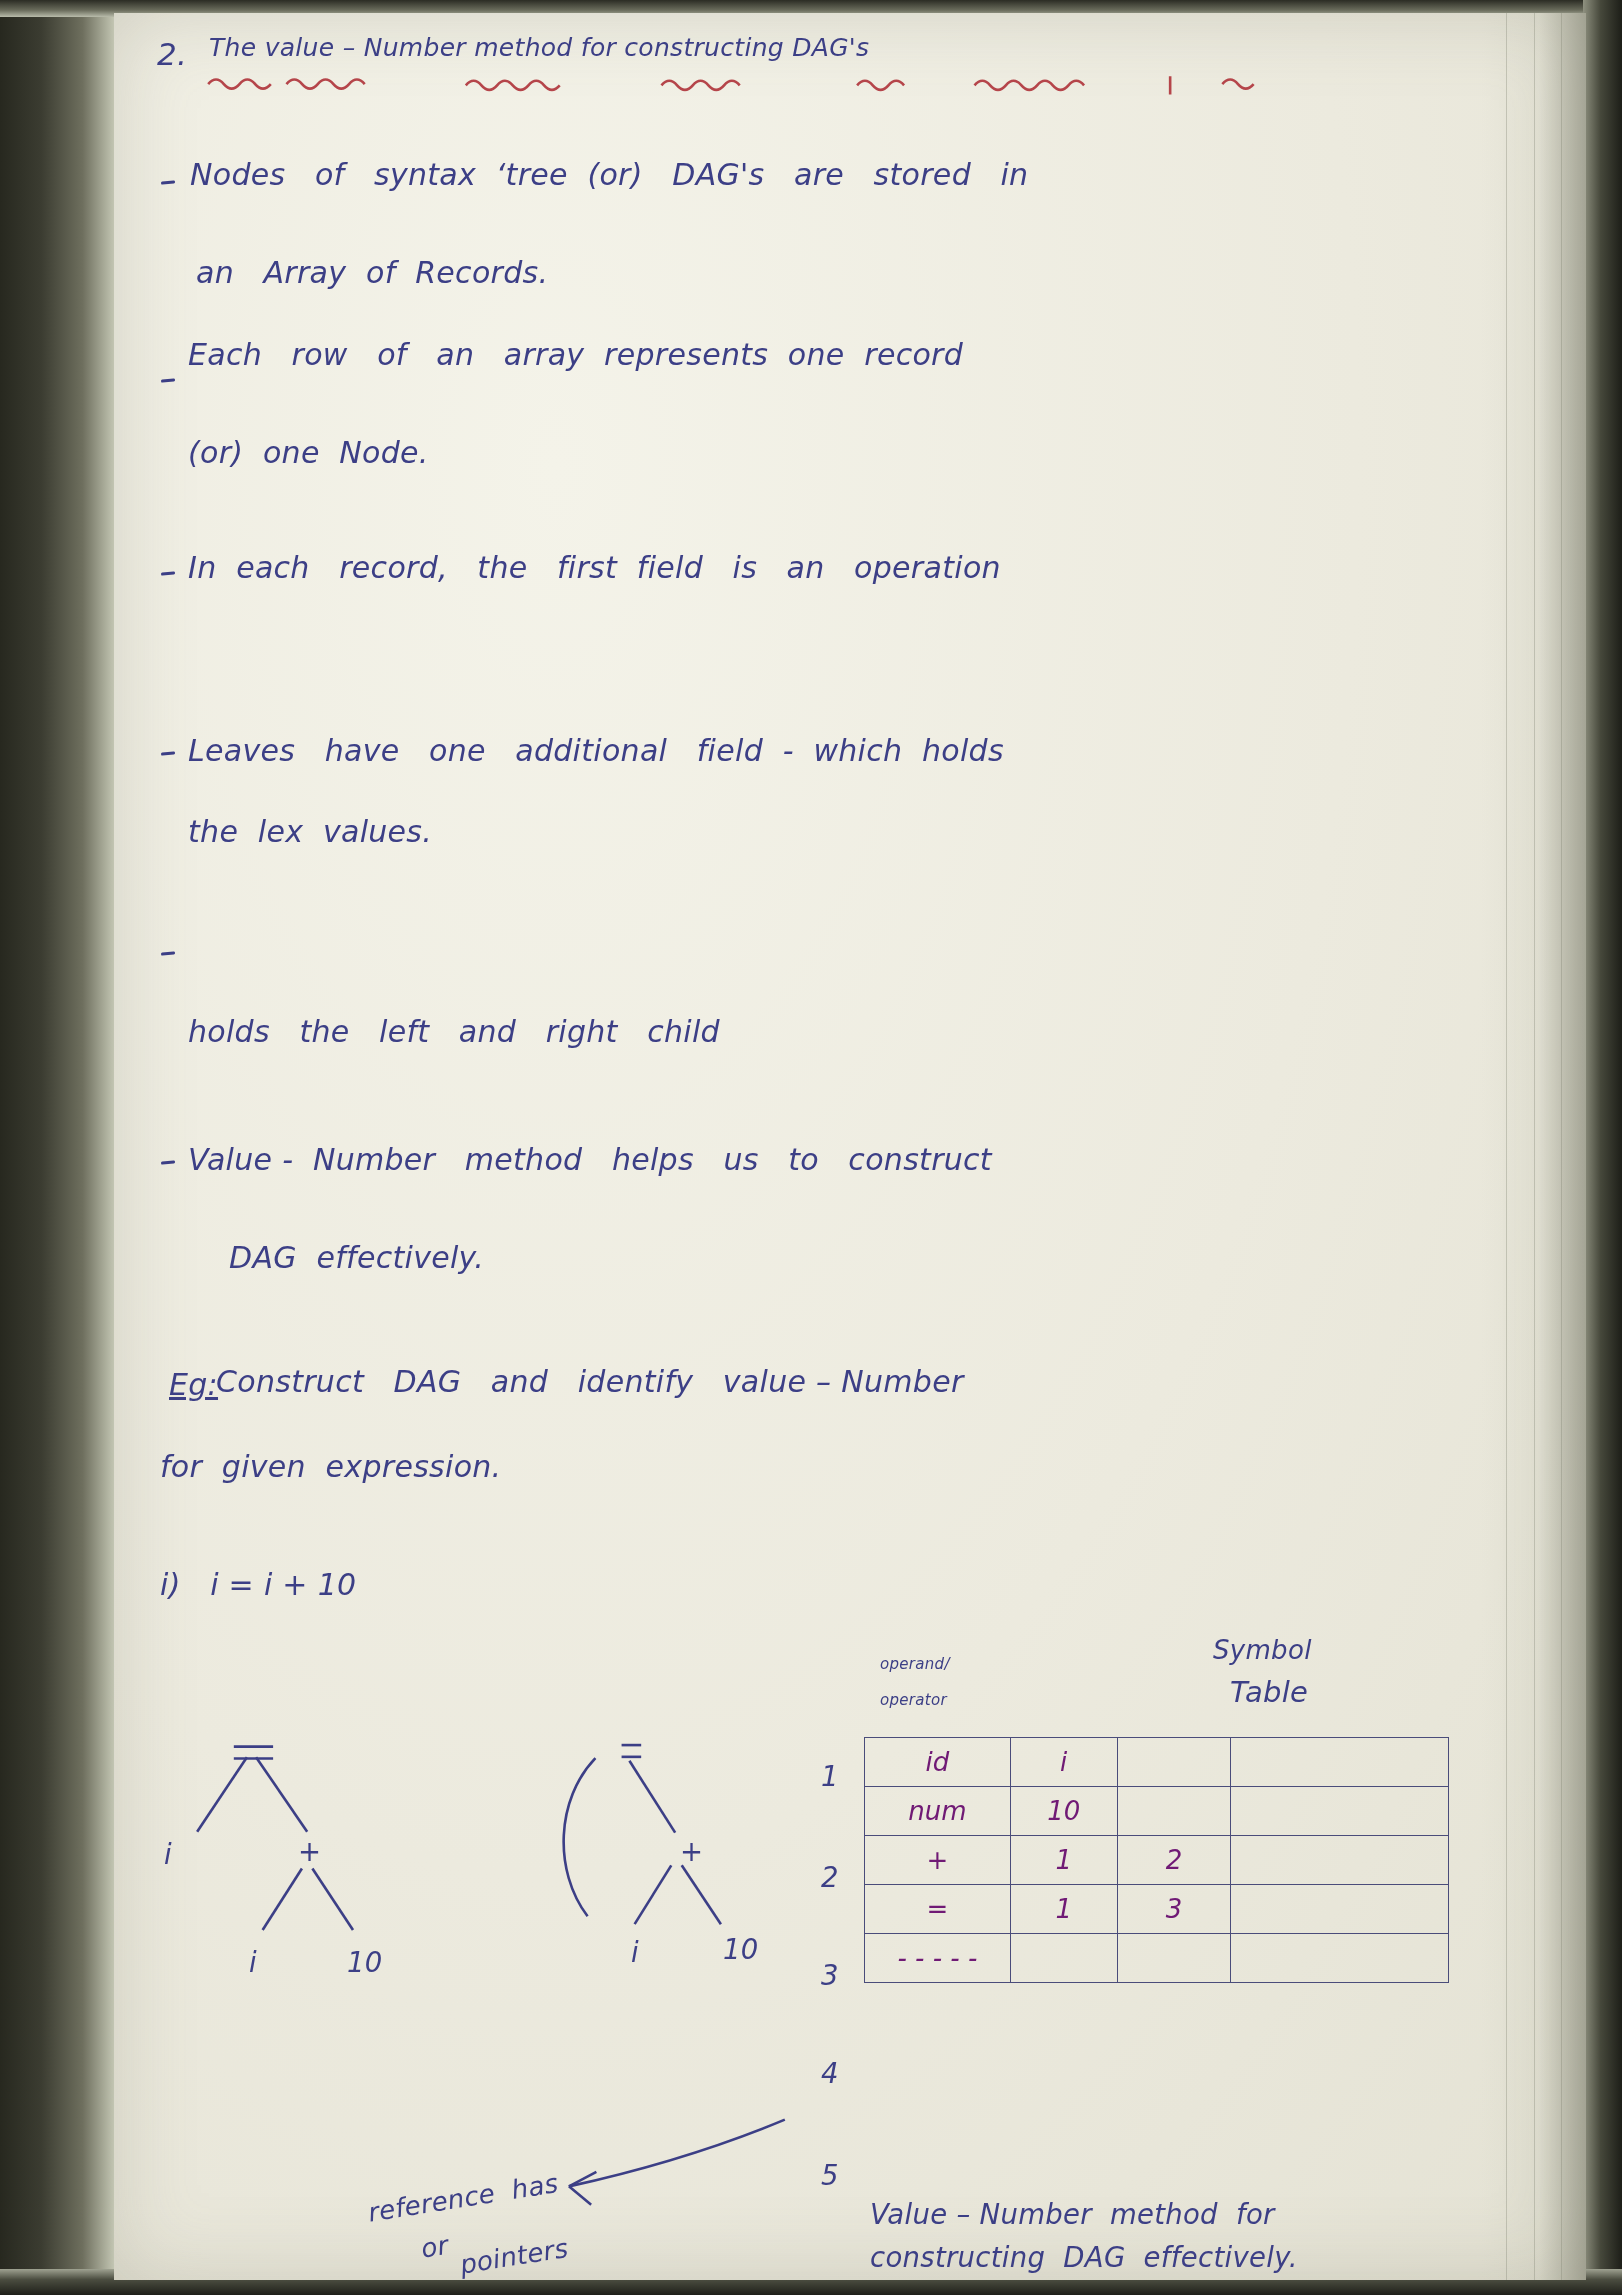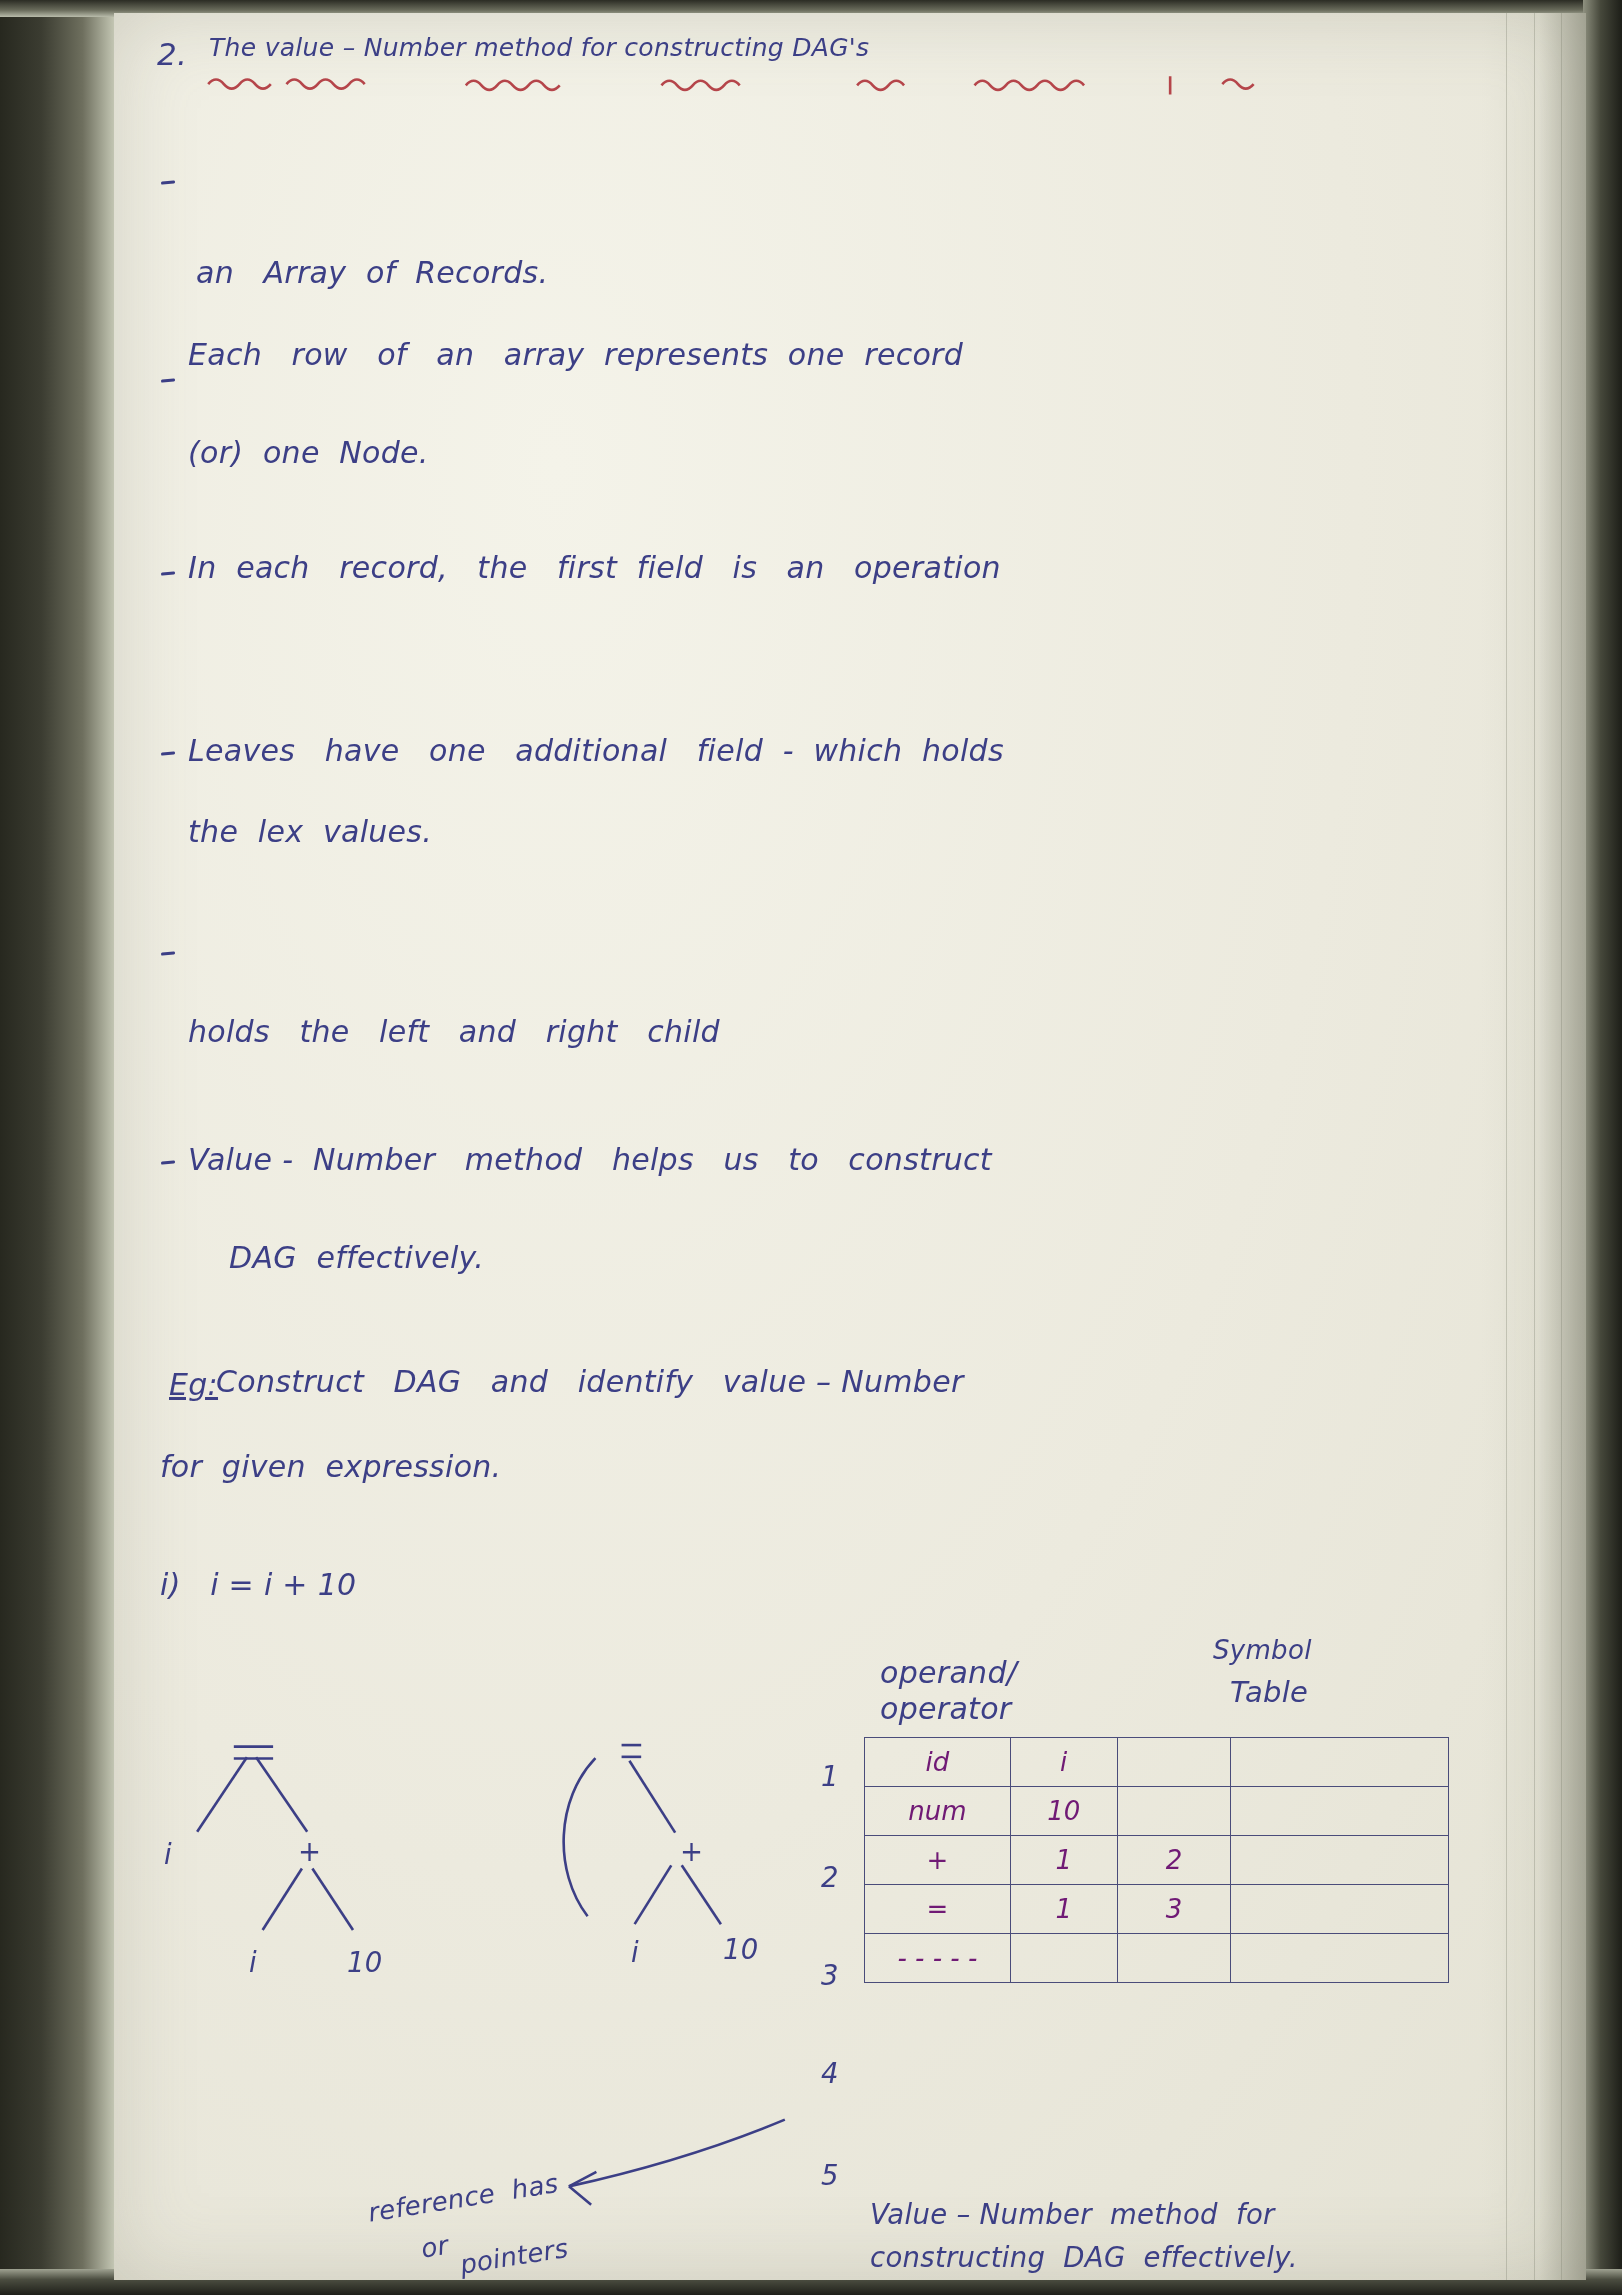--- a/index.html
+++ b/index.html
@@ -78,21 +78,21 @@
     font-size: 26px;
     text-align:center;
     padding: 0 3.9px;
   }
   .rowno {
     position:absolute;
     font-size: 27.5px;
     color:#3c3f86;
     font-style:italic;
   }
-  .smalllbl { font-size: 30px; }
+  .smalllbl { font-size: 15px; }
   svg { position:absolute; overflow: visible; }
   .tree-lbl { font-size: 27.5px; }
 </style>
 </head>
 <body>
 
 <div class="page">
   <div class="edge-left"></div>
   <div class="edge-top"></div>
   <div class="edge-right"></div>
@@ -114,20 +114,21 @@
       <path d="M125,20 q12,-14 24,0 q12,14 24,0 q12,-14 24,0 q12,14 24,0 q12,-14 24,0"></path>
       <path d="M400,22 q12,-14 24,0 q12,14 24,0 q12,-14 24,0 q12,14 24,0 q12,-14 24,0 q12,14 24,0"></path>
       <path d="M700,22 q12,-14 24,0 q12,14 24,0 q12,-14 24,0 q12,14 24,0 q12,-14 24,0"></path>
       <path d="M1000,22 q12,-14 24,0 q12,14 24,0 q12,-14 24,0"></path>
       <path d="M1180,22 q12,-14 24,0 q12,14 24,0 q12,-14 24,0 q12,14 24,0 q12,-14 24,0 q12,14 24,0 q12,-14 24,0"></path>
       <path d="M1480,8 l0,28 M1560,20 q12,-14 24,0 q12,14 24,0"></path>
     </g>
   </svg>
 
   <div class="bullet" style="left:161px; top:181px;"></div>
+  <div class="hw ln" style="left:190px; top:157px;">Nodes   of   syntax  ‘tree  (or)   DAG's   are   stored   in</div>
   <div class="hw ln" style="left:196px; top:255px;">an   Array  of  Records.</div>
 
   <div class="bullet" style="left:161px; top:379px;"></div>
   <div class="hw ln" style="left:188px; top:337px;font-style:italic;">Each   row   of   an   array  represents  one  record</div>
   <div class="hw ln" style="left:188px; top:435px;">(or)  one  Node.</div>
 
   <div class="bullet" style="left:161px; top:572px;"></div>
   <div class="hw ln" style="left:188px; top:550px;">In  each   record,   the   first  field   is   an   operation</div>
 
   <div class="bullet" style="left:161px; top:752px;"></div>

